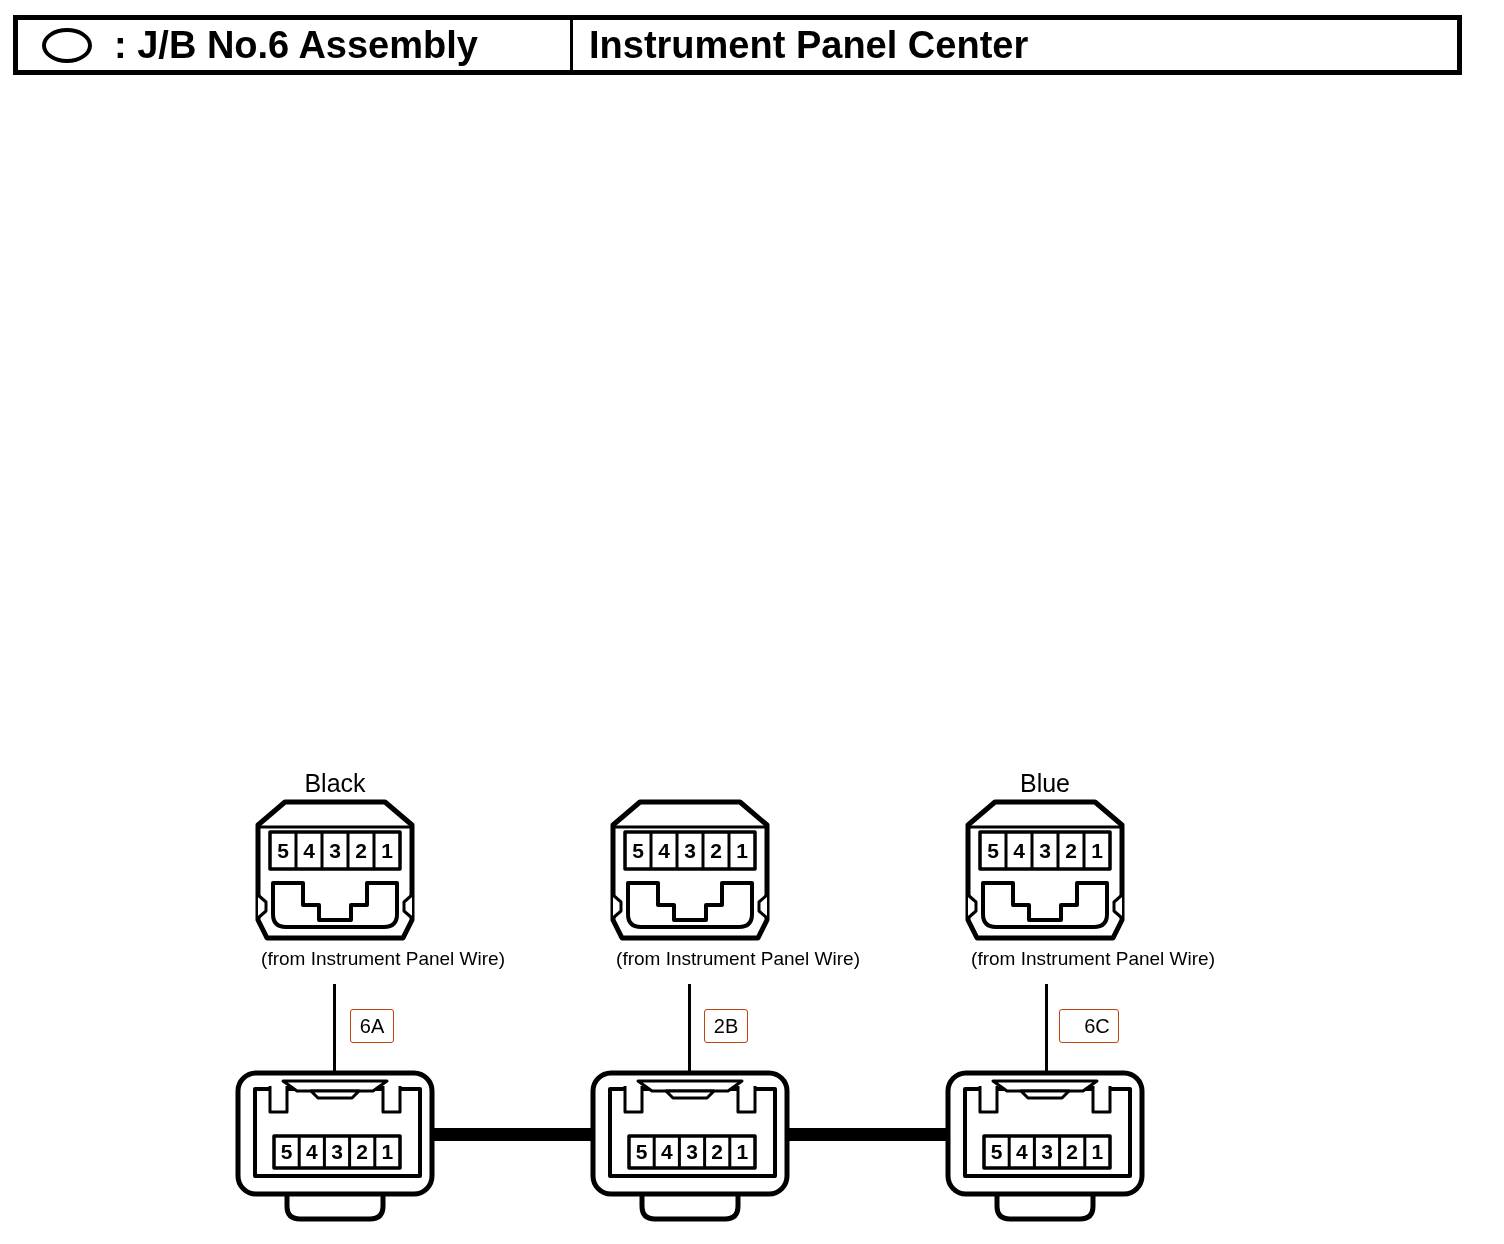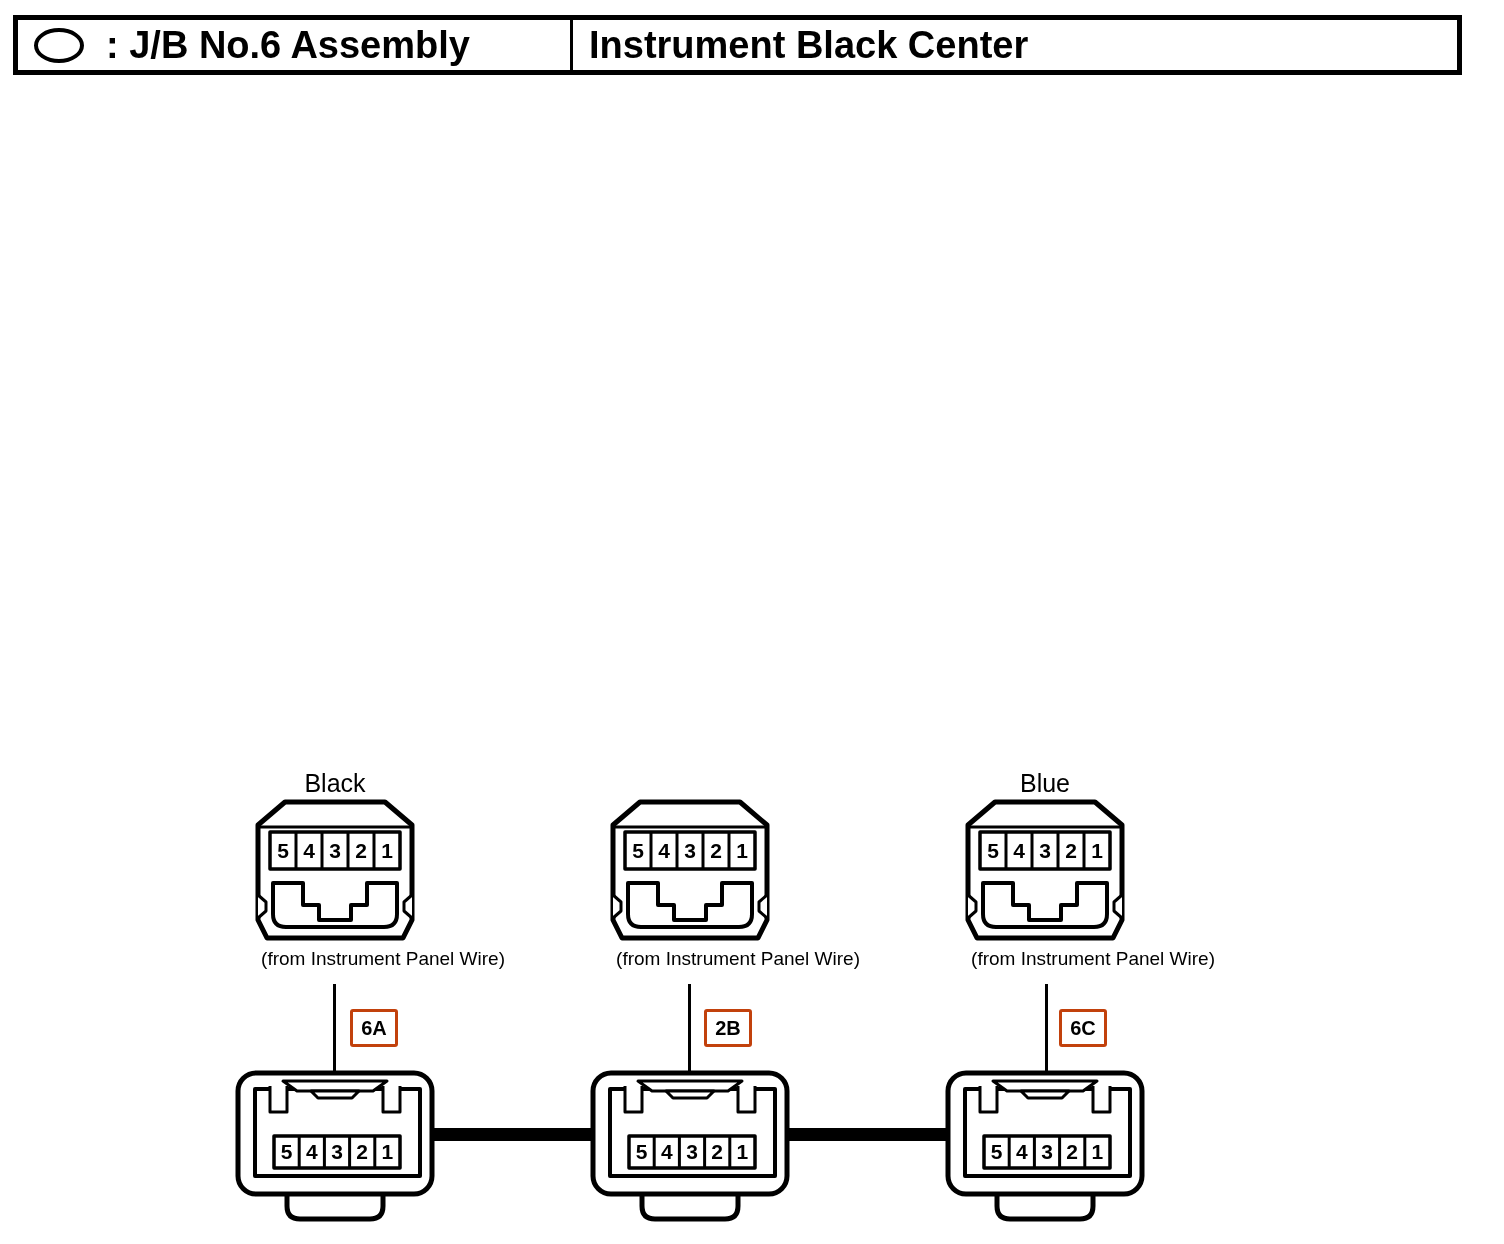--- a/index.html
+++ b/index.html
@@ -7,35 +7,35 @@
     position:relative;width:1504px;height:1244px;background:#fff;
     font-family:"Liberation Sans",sans-serif;color:#000;overflow:hidden;
   }
   .abs{position:absolute;}
   
   .header{
     left:13px;top:15px;width:1449px;height:60px;
     border:5px solid #000;display:flex;align-items:stretch;box-sizing:border-box;
   }
   .header-cell{display:flex;align-items:center;box-sizing:border-box;}
-  .header-cell.left{flex:0 0 555px;border-right:3px solid #000;padding-left:16px;}
+  .header-cell.left{flex:0 0 555px;border-right:3px solid #000;padding-left:24px;}
   .header-cell.right{flex:1 1 auto;padding-left:16px;}
   .oval-icon{
     width:42px;height:27px;border:4px solid #000;border-radius:50%;
     flex:0 0 auto;margin-right:22px;
   }
   .header-text{font-size:38px;font-weight:bold;white-space:nowrap;letter-spacing:0px;}
   
   .color-label{width:160px;text-align:center;font-size:25px;}
   .caption{width:340px;text-align:right;font-size:19px;white-space:nowrap;}
   .lead-line{width:3px;height:89px;background:#000;}
   .badge{
-    width:42px;height:32px;border:3px solid #c2410c;border-radius:3px;
+    width:42px;height:32px;border:1px solid #c2410c;border-radius:3px;
     display:flex;align-items:center;justify-content:center;
-    font-size:20px;font-weight:bold;box-sizing:content-box;background:#fff;
+    font-size:20px;font-weight:normal;box-sizing:content-box;background:#fff;
   }
   .wire{height:13px;background:#000;}
   
   .ln5{fill:#fff;stroke:#000;stroke-width:5;stroke-linejoin:round;}
   .ln4{fill:#fff;stroke:#000;stroke-width:4;stroke-linejoin:round;}
   .ln35{fill:#fff;stroke:#000;stroke-width:3.5;stroke-linejoin:round;}
   .ln3{fill:#fff;stroke:#000;stroke-width:3;stroke-linejoin:round;}
   .div3{stroke:#000;stroke-width:3;}
   .pin-num{font-family:"Liberation Sans",sans-serif;font-size:21px;font-weight:bold;fill:#000;text-anchor:middle;}
 </style>
@@ -43,21 +43,21 @@
 <body>
 
 <div class="canvas">
 
   <div class="abs header">
     <div class="header-cell left">
       <div class="oval-icon"></div>
       <div class="header-text">: J/B No.6 Assembly</div>
     </div>
     <div class="header-cell right">
-      <div class="header-text">Instrument Black Center</div>
+      <div class="header-text">Instrument Panel Center</div>
     </div>
   </div>
 
   <div class="abs color-label" style="left:255px;top:769px;">Black</div>
   <svg class="abs" style="left:255px;top:799px;" width="160" height="144" viewBox="0 0 160 144">
     <path class="ln5" d="M30,3 H130 L157,26 V121 L148,139 H12 L3,121 V26 Z"></path>
     <line class="div3" x1="3" y1="28" x2="157" y2="28"></line>
     <path class="ln3" d="M3,96 l8,7 v9 l-8,7"></path>
     <path class="ln3" d="M157,96 l-8,7 v9 l8,7"></path>
     <rect class="ln35" x="15" y="33" width="130" height="37"></rect>
@@ -153,21 +153,21 @@
     <line class="div3" x1="119" y1="33" x2="119" y2="70"></line>
     <text class="pin-num" x="28" y="59">5</text>
     <text class="pin-num" x="54" y="59">4</text>
     <text class="pin-num" x="80" y="59">3</text>
     <text class="pin-num" x="106" y="59">2</text>
     <text class="pin-num" x="132" y="59">1</text>
     <path class="ln4" d="M18,84 H48 V106 H64 V121 H96 V106 H112 V84 H142 V115 Q142,128 129,128 H31 Q18,128 18,115 Z"></path>
   </svg>
   <div class="abs caption" style="left:875px;top:948px;">(from Instrument Panel Wire)</div>
   <div class="abs lead-line" style="left:1045px;top:984px;"></div>
-  <div class="abs badge" style="left:1059px;top:1009px;">6C</div>
+  <div class="abs badge" style="left:1059px;top:1009px;padding-left:16px;">6C</div>
   <svg class="abs" style="left:945px;top:1070px;" width="200" height="153" viewBox="0 0 200 153">
     <path class="ln5" d="M52,120 V136 Q52,149 65,149 H135 Q148,149 148,136 V120"></path>
     <rect class="ln5" x="3" y="3" width="194" height="121" rx="18"></rect>
     <rect class="ln4" x="20" y="19" width="165" height="87"></rect>
     <path class="ln3" d="M35,16 V42 H52 V16"></path>
     <path class="ln3" d="M148,16 V42 H165 V16"></path>
     <path class="ln3" d="M48,11 H152 L138,21 H62 Z"></path>
     <path class="ln3" d="M76,21 H124 L117,28 H83 Z"></path>
     <rect class="ln35" x="39" y="66" width="126" height="32"></rect>
     <line class="div3" x1="64.2" y1="66" x2="64.2" y2="98"></line>

